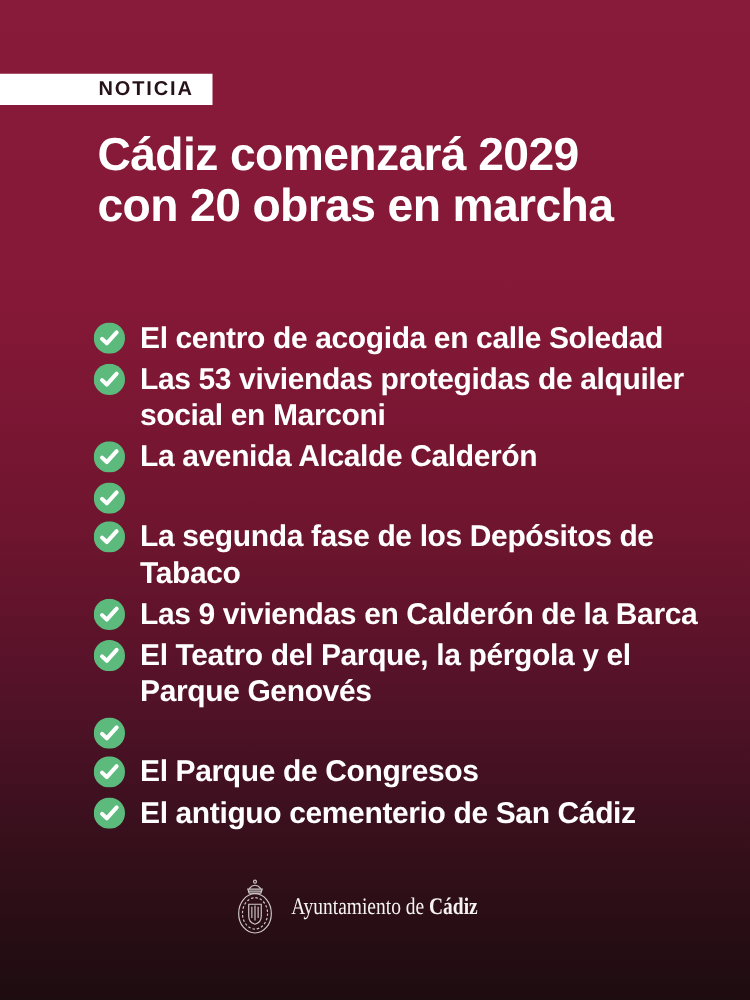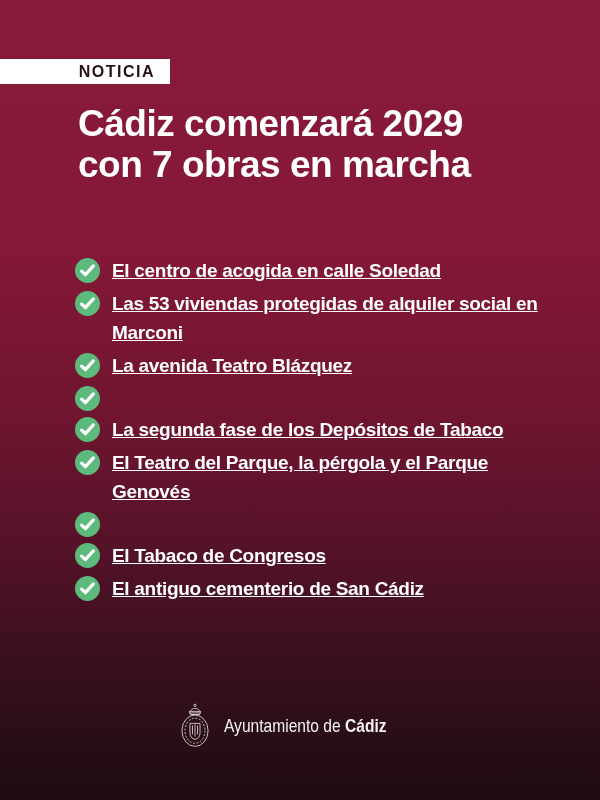--- a/index.html
+++ b/index.html
@@ -75,37 +75,37 @@
   }
   .check-icon {
     flex-shrink: 0;
     width: 25px;
     height: 25px;
     margin-top: 2px;
   }
   .item-text {
     max-width: 450px;
     color: #ffffff;
-    font-size: 19px;
+    font-size: 24px;
     font-weight: bold;
     line-height: 29px;
     letter-spacing: -0.3px;
-    text-decoration: underline;
   }
 
   
   .footer {
     position: absolute;
     top: 703px;
     left: 0;
     width: 600px;
     display: flex;
     align-items: center;
     justify-content: center;
     gap: 11px;
+    font-family: Liberation Serif, serif;
   }
   .crest { width: 36px; height: 46px; opacity: 0.9; }
   .org-line {
     color: rgba(255,255,255,0.95);
     font-size: 19px;
     white-space: nowrap;
     transform: scaleX(0.82);
     transform-origin: left center;
   }
   .org-line .org-name { font-weight: bold; }
@@ -114,21 +114,21 @@
 <body>
 
 <div class="poster">
 
   <div class="badge">
     <span>NOTICIA</span>
   </div>
 
   <h1 class="headline">
     <span class="hl-line">Cádiz comenzará 2029</span>
-    <span class="hl-line">con 7 obras en marcha</span>
+    <span class="hl-line">con 20 obras en marcha</span>
   </h1>
 
   <ul class="works-list">
     <li>
       <svg class="check-icon" viewBox="0 0 24 24" aria-hidden="true">
         <circle cx="12" cy="12" r="12" fill="#5cba7c"></circle>
         <path d="M6.4 12.6 L10 16 L17.6 7.6" fill="none" stroke="#ffffff" stroke-width="3.1" stroke-linecap="round" stroke-linejoin="round"></path>
       </svg>
       <span class="item-text">El centro de acogida en calle Soledad</span>
     </li>
@@ -139,38 +139,45 @@
         <path d="M6.4 12.6 L10 16 L17.6 7.6" fill="none" stroke="#ffffff" stroke-width="3.1" stroke-linecap="round" stroke-linejoin="round"></path>
       </svg>
       <span class="item-text">Las 53 viviendas protegidas de alquiler social en Marconi</span>
     </li>
 
     <li>
       <svg class="check-icon" viewBox="0 0 24 24" aria-hidden="true">
         <circle cx="12" cy="12" r="12" fill="#5cba7c"></circle>
         <path d="M6.4 12.6 L10 16 L17.6 7.6" fill="none" stroke="#ffffff" stroke-width="3.1" stroke-linecap="round" stroke-linejoin="round"></path>
       </svg>
-      <span class="item-text">La avenida Teatro Blázquez</span>
+      <span class="item-text">La avenida Alcalde Calderón</span>
     </li>
 
     <li>
       <svg class="check-icon" viewBox="0 0 24 24" aria-hidden="true">
         <circle cx="12" cy="12" r="12" fill="#5cba7c"></circle>
         <path d="M6.4 12.6 L10 16 L17.6 7.6" fill="none" stroke="#ffffff" stroke-width="3.1" stroke-linecap="round" stroke-linejoin="round"></path>
       </svg>
     </li>
 
     <li>
       <svg class="check-icon" viewBox="0 0 24 24" aria-hidden="true">
         <circle cx="12" cy="12" r="12" fill="#5cba7c"></circle>
         <path d="M6.4 12.6 L10 16 L17.6 7.6" fill="none" stroke="#ffffff" stroke-width="3.1" stroke-linecap="round" stroke-linejoin="round"></path>
       </svg>
       <span class="item-text">La segunda fase de los Depósitos de Tabaco</span>
     </li>
 
+    <li>
+      <svg class="check-icon" viewBox="0 0 24 24" aria-hidden="true">
+        <circle cx="12" cy="12" r="12" fill="#5cba7c"></circle>
+        <path d="M6.4 12.6 L10 16 L17.6 7.6" fill="none" stroke="#ffffff" stroke-width="3.1" stroke-linecap="round" stroke-linejoin="round"></path>
+      </svg>
+      <span class="item-text">Las 9 viviendas en Calderón de la Barca</span>
+    </li>
 
     <li>
       <svg class="check-icon" viewBox="0 0 24 24" aria-hidden="true">
         <circle cx="12" cy="12" r="12" fill="#5cba7c"></circle>
         <path d="M6.4 12.6 L10 16 L17.6 7.6" fill="none" stroke="#ffffff" stroke-width="3.1" stroke-linecap="round" stroke-linejoin="round"></path>
       </svg>
       <span class="item-text">El Teatro del Parque, la pérgola y el Parque Genovés</span>
     </li>
 
     <li>
@@ -178,21 +185,21 @@
         <circle cx="12" cy="12" r="12" fill="#5cba7c"></circle>
         <path d="M6.4 12.6 L10 16 L17.6 7.6" fill="none" stroke="#ffffff" stroke-width="3.1" stroke-linecap="round" stroke-linejoin="round"></path>
       </svg>
     </li>
 
     <li>
       <svg class="check-icon" viewBox="0 0 24 24" aria-hidden="true">
         <circle cx="12" cy="12" r="12" fill="#5cba7c"></circle>
         <path d="M6.4 12.6 L10 16 L17.6 7.6" fill="none" stroke="#ffffff" stroke-width="3.1" stroke-linecap="round" stroke-linejoin="round"></path>
       </svg>
-      <span class="item-text">El Tabaco de Congresos</span>
+      <span class="item-text">El Parque de Congresos</span>
     </li>
 
     <li>
       <svg class="check-icon" viewBox="0 0 24 24" aria-hidden="true">
         <circle cx="12" cy="12" r="12" fill="#5cba7c"></circle>
         <path d="M6.4 12.6 L10 16 L17.6 7.6" fill="none" stroke="#ffffff" stroke-width="3.1" stroke-linecap="round" stroke-linejoin="round"></path>
       </svg>
       <span class="item-text">El antiguo cementerio de San Cádiz</span>
     </li>
   </ul>

